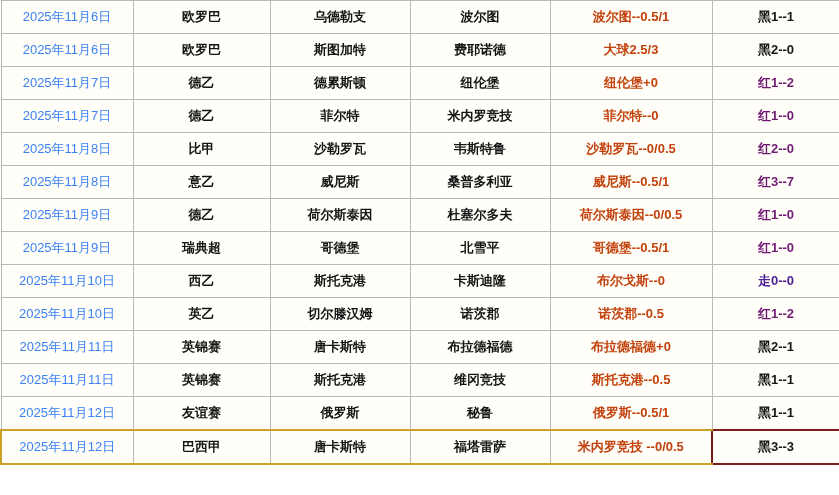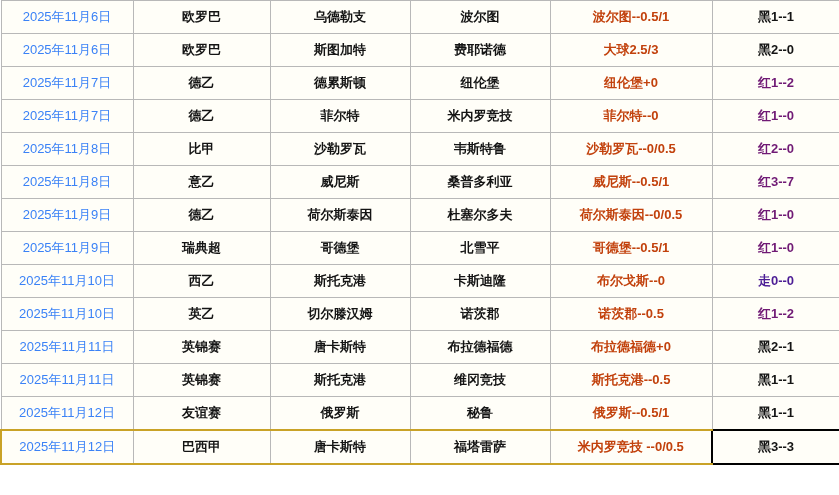--- a/index.html
+++ b/index.html
@@ -58,21 +58,21 @@
   td.result.black { color: #141414; }
   td.result.red   { color: #701a75; }
   td.result.gray  { color: #4c1d95; }
 
   tr.highlight td {
     border-top: 2px solid #c9a227;
     border-bottom: 2px solid #c9a227;
   }
   tr.highlight td.date { border-left: 2px solid #c9a227; }
   tr.highlight td.result {
-    border: 2px solid #000000;
+    border: 2px solid #7f1d1d;
   }
 </style>
 </head>
 <body>
 
 <table class="match-table">
   <colgroup>
     <col class="c-date">
       <col class="c-league">
       <col class="c-home">

